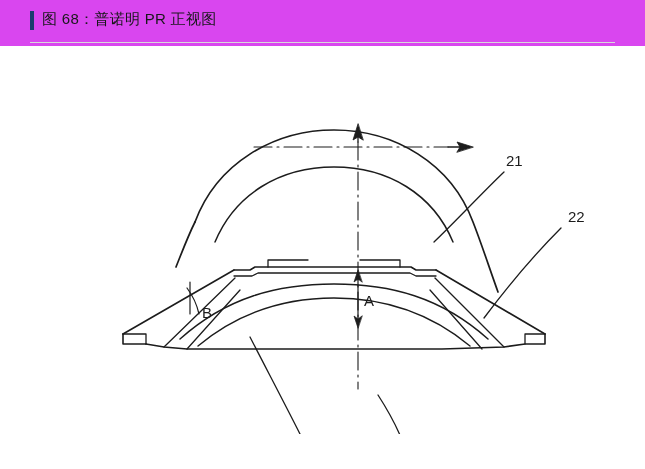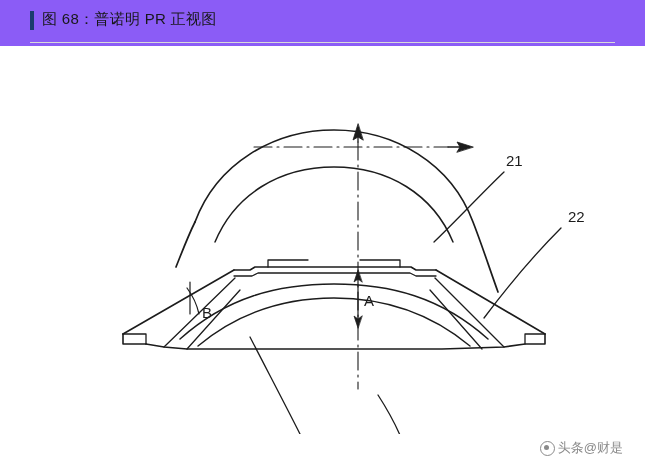--- a/index.html
+++ b/index.html
@@ -21,21 +21,21 @@
     height: 469px;
     background: #ffffff;
   }
   
   .header {
     position: absolute;
     left: 0;
     top: 0;
     width: 645px;
     height: 46px;
-    background: #8b5cf6;
+    background: #d946ef;
   }
   .header-accent {
     position: absolute;
     left: 30px;
     top: 11px;
     width: 4px;
     height: 19px;
     background: #1a3c6e;
   }
   .header-title {
@@ -168,18 +168,14 @@
         <text x="494" y="120">21</text>
         <text x="556" y="176">22</text>
         <text x="190" y="272">B</text>
         <text x="352" y="260">A</text>
         <text x="283" y="413">10</text>
         <text x="394" y="421">23</text>
       </g>
     </svg>
   </div>
 
-  <div class="watermark">
-    <span class="wm-logo"></span>
-    <span>头条@财是</span>
-  </div>
 
 </div>
 
 </body></html>

